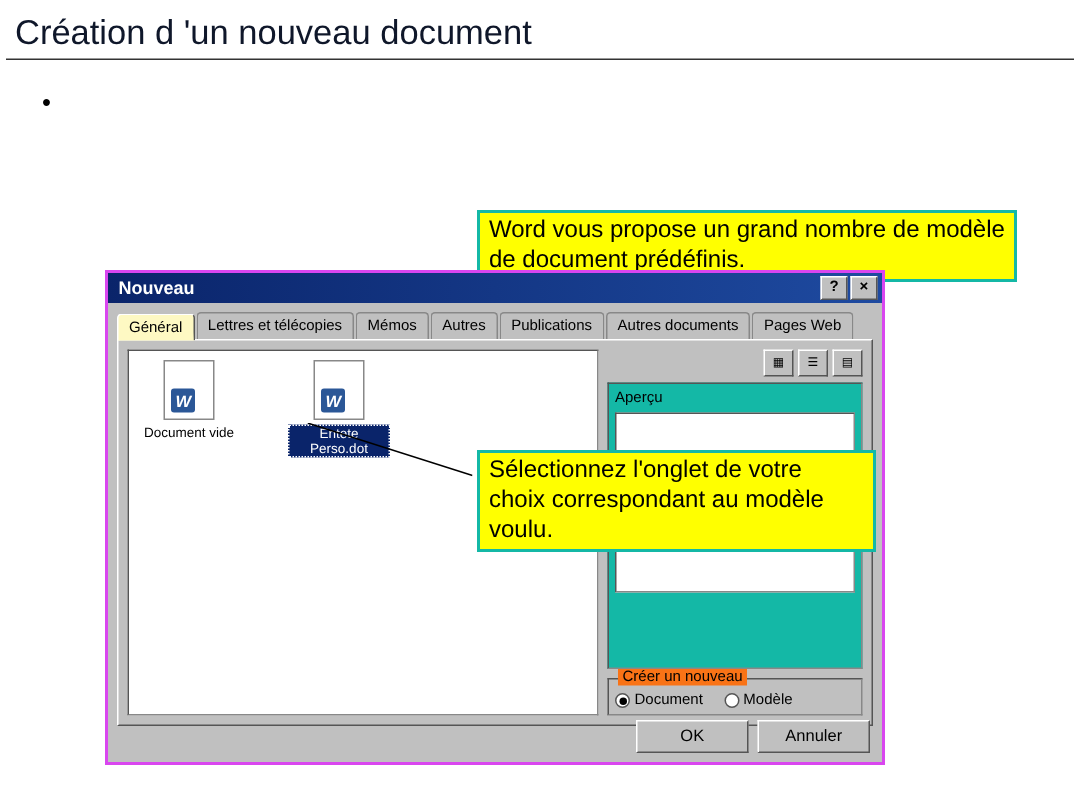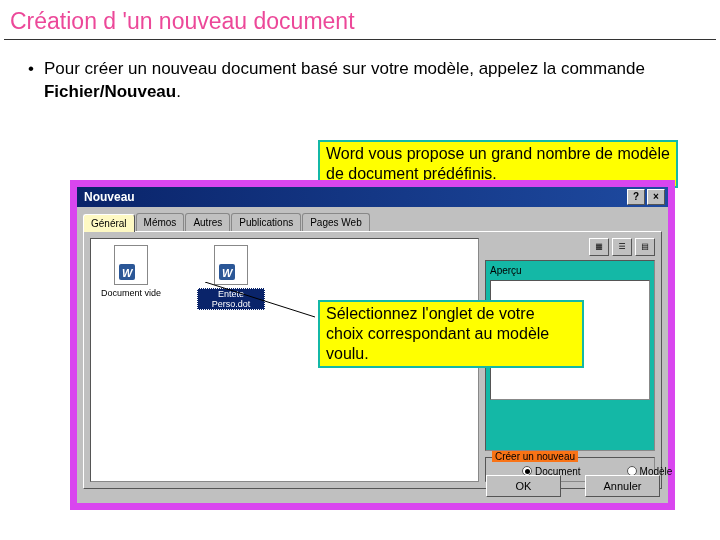--- a/index.html
+++ b/index.html
@@ -1,25 +1,25 @@
 <!DOCTYPE html>
 <html><head>
 <meta charset="utf-8">
 <style>
   * { box-sizing: border-box; margin: 0; padding: 0; }
   body { width: 720px; height: 540px; background: #fff; font-family: Arial, sans-serif; position: relative; overflow: hidden; }
-  .slide-title { color: #ec4899; font-size: 23px; padding: 8px 10px 4px; font-weight: normal; }
+  .slide-title { color: #0f172a; font-size: 23px; padding: 8px 10px 4px; font-weight: normal; }
   .title-underline { border-bottom: 1px solid #333; margin: 0 4px 18px 4px; }
   .bullet-line { padding: 0 28px; font-size: 17px; color: #000; line-height: 1.35; display: flex; }
   .bullet-dot { margin-right: 10px; }
   .bold { font-weight: bold; }
   .callout { position: absolute; background: #ffff00; border: 2px solid #14b8a6; font-size: 16px; padding: 2px 6px; line-height: 1.25; }
   .callout1 { left: 318px; top: 140px; width: 360px; }
   .callout2 { left: 318px; top: 300px; width: 266px; }
-  .dialog { position: absolute; left: 70px; top: 180px; width: 605px; height: 330px; background: #c0c0c0; border: 7px solid #d946ef; }
+  .dialog { position: absolute; left: 70px; top: 180px; width: 520px; height: 330px; background: #c0c0c0; border: 2px solid #d946ef; }
   .titlebar { background: linear-gradient(to right, #0a246a, #1e4aa0); height: 20px; display: flex; align-items: center; padding: 0 3px; }
   .titlebar-text { color: #fff; font-size: 12px; font-weight: bold; flex: 1; padding-left: 4px; }
   .tb-btn { width: 18px; height: 16px; background: #c0c0c0; border: 1px solid #fff; border-right-color: #555; border-bottom-color: #555; margin-left: 2px; font-size: 10px; text-align: center; line-height: 13px; font-family: Arial; font-weight: bold; }
   .dialog-body { padding: 6px; height: calc(100% - 20px); position: relative; }
   .tabs { display: flex; font-size: 10px; }
   .tab { padding: 3px 7px; background: #c0c0c0; border: 1px solid #888; border-bottom: none; margin-right: 1px; border-top-left-radius: 3px; border-top-right-radius: 3px; }
   .tab.active { background: #fef9c3; border-color: #fff #555 #c0c0c0 #fff; position: relative; top: 1px; font-weight: normal; }
   .tab-content { border: 1px solid #fff; border-right-color: #555; border-bottom-color: #555; height: 258px; padding: 6px; display: flex; gap: 6px; }
   .left-pane { flex: 1; background: #fff; border: 1px solid #888; border-top-color: #555; border-left-color: #555; position: relative; padding: 6px; }
   .right-pane { width: 170px; display: flex; flex-direction: column; }
@@ -30,54 +30,53 @@
   .doc-icon::after { content: "W"; position: absolute; left: 7px; bottom: 5px; color: #fff; font-size: 11px; font-weight: bold; font-style: italic; }
   .doc-label { display: inline-block; }
   .doc-label.selected { background: #0a246a; color: #fff; padding: 0 2px; border: 1px dotted #fff; }
   .view-btns { display: flex; gap: 3px; margin-bottom: 4px; align-self: flex-end; }
   .view-btn { width: 20px; height: 18px; background: #c0c0c0; border: 1px solid #fff; border-right-color: #555; border-bottom-color: #555; font-size: 8px; text-align: center; line-height: 16px; }
   .preview-box { border: 1px solid #888; border-top-color: #555; border-left-color: #555; background: #14b8a6; flex: 1; padding: 4px; font-size: 10px; }
   .preview-inner { background: #fff; border: 1px solid #888; border-top-color: #555; border-left-color: #555; height: 120px; margin-top: 4px; }
   .create-box { border: 1px solid #888; border-top-color: #555; border-left-color: #555; padding: 6px 4px 4px; margin-top: 6px; font-size: 10px; position: relative; }
   .create-label { position: absolute; top: -7px; left: 6px; background: #f97316; padding: 0 3px; font-size: 10px; }
   .radio-row { display: flex; gap: 14px; margin-top: 2px; }
-  .radio-opt { display: flex; align-items: flex-start; gap: 3px; font-size: 10px; margin-left: 32px; }
+  .radio-opt { display: flex; align-items: flex-end; gap: 3px; font-size: 10px; }
   .radio { width: 10px; height: 10px; border-radius: 50%; border: 1px solid #555; background: #fff; display: inline-flex; align-items: center; justify-content: center; }
   .radio.checked::after { content: ""; width: 5px; height: 5px; background: #000; border-radius: 50%; }
-  .dialog-buttons { position: absolute; right: 8px; bottom: 6px; display: flex; gap: 24px; }
+  .dialog-buttons { position: absolute; right: 8px; bottom: 6px; display: flex; gap: 6px; }
   .dlg-btn { width: 75px; height: 22px; background: #c0c0c0; border: 1px solid #fff; border-right-color: #555; border-bottom-color: #555; font-size: 11px; text-align: center; line-height: 20px; }
   .arrow-line { position: absolute; left: 205px; top: 282px; width: 110px; height: 60px; pointer-events: none; z-index: 5; }
 </style>
 </head>
 <body>
 
 <div class="slide-title">Création d 'un nouveau document</div>
 <div class="title-underline"></div>
 
 <div class="bullet-line">
   <span class="bullet-dot">•</span>
-  <span>
-    <span>Pour créer un nouveau document basé sur votre modèle, appelez la commande </span><span class="bold">Fichier/Nouveau</span><span>.</span>
-  </span>
 </div>
 
 <div class="callout callout1">Word vous propose un grand nombre de modèle de document prédéfinis.</div>
 
 <div class="dialog">
   <div class="titlebar">
     <span class="titlebar-text">Nouveau</span>
     <div class="tb-btn">?</div>
     <div class="tb-btn">×</div>
   </div>
   <div class="dialog-body">
     <div class="tabs">
       <div class="tab active">Général</div>
+      <div class="tab">Lettres et télécopies</div>
       <div class="tab">Mémos</div>
       <div class="tab">Autres</div>
       <div class="tab">Publications</div>
+      <div class="tab">Autres documents</div>
       <div class="tab">Pages Web</div>
     </div>
     <div class="tab-content">
       <div class="left-pane">
         <div class="doc-icons">
           <div class="doc-item">
             <div class="doc-icon"></div>
             <span class="doc-label">Document vide</span>
           </div>
           <div class="doc-item">

